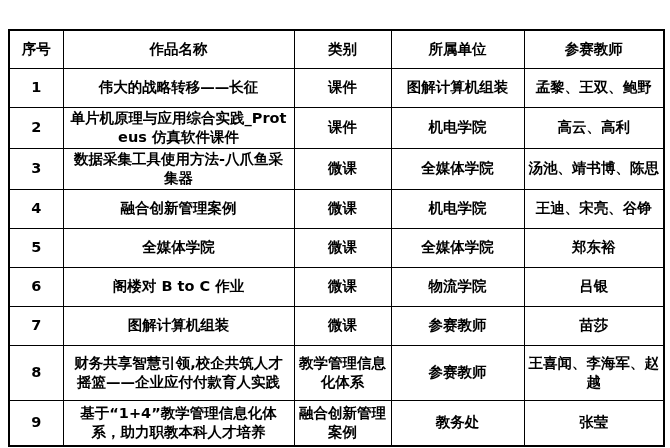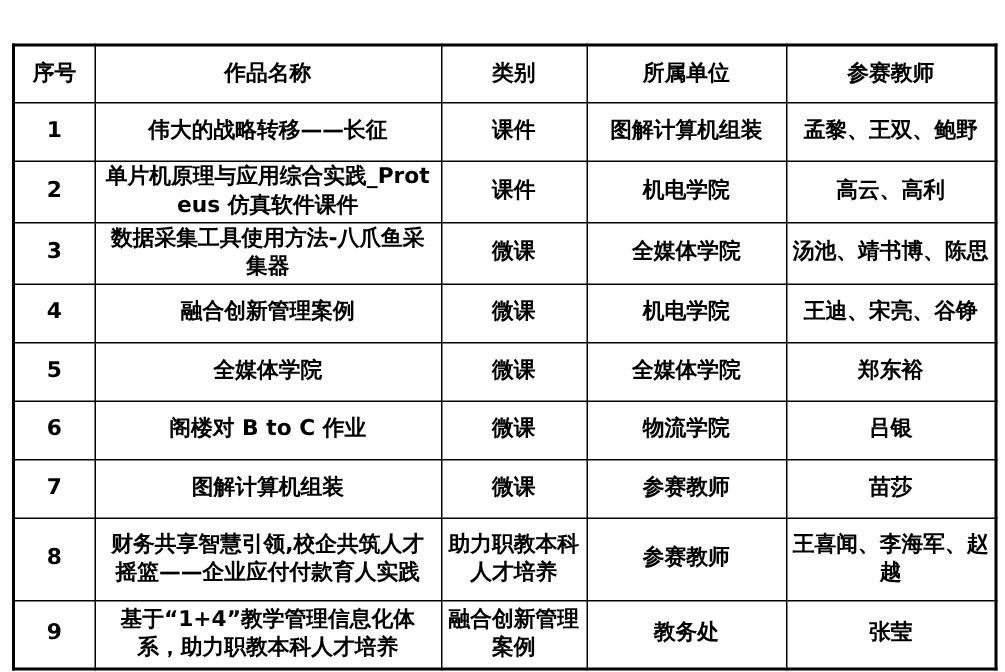--- a/index.html
+++ b/index.html
@@ -113,21 +113,21 @@
       <tr class="h-std">
         <td>7</td>
         <td>图解计算机组装</td>
         <td>微课</td>
         <td>参赛教师</td>
         <td>苗莎</td>
       </tr>
       <tr class="h-tall">
         <td>8</td>
         <td>财务共享智慧引领,校企共筑人才摇篮——企业应付付款育人实践</td>
-        <td>助力职教本科人才培养</td>
+        <td>教学管理信息化体系</td>
         <td>参赛教师</td>
         <td>王喜闻、李海军、赵越</td>
       </tr>
       <tr class="h-mid">
         <td>9</td>
         <td>基于“1+4”教学管理信息化体系，助力职教本科人才培养</td>
         <td>融合创新管理案例</td>
         <td>教务处</td>
         <td>张莹</td>
       </tr>

